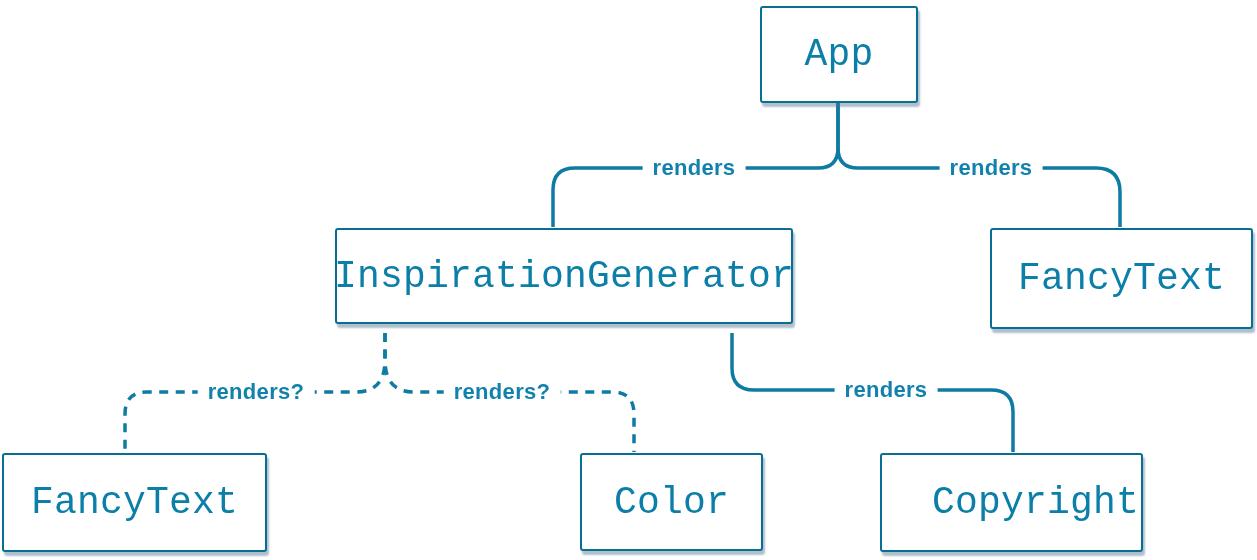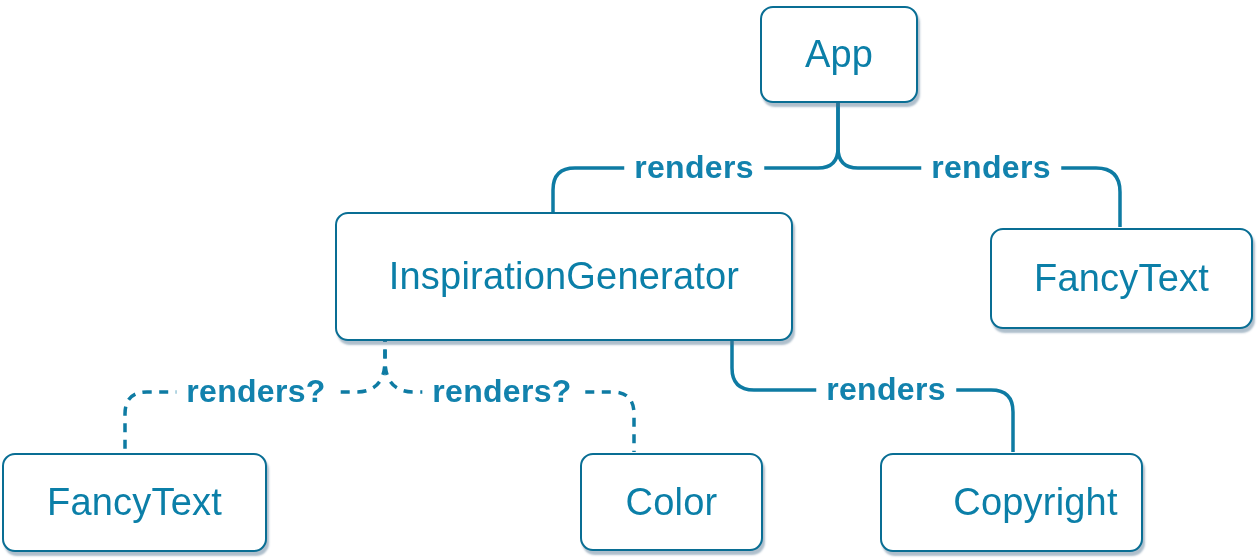--- a/index.html
+++ b/index.html
@@ -30,41 +30,42 @@
   }
   .edges-svg path.dashed {
     stroke-dasharray: 9 7.5;
   }
   .node {
     position: absolute;
     z-index: 3;
     box-sizing: border-box;
     background: var(--box-fill, #ffffff);
     border: 2.5px solid var(--border, #096e94);
-    border-radius: 13px;
+    border-radius: 3px;
     box-shadow: 2px 4px 2px var(--shadow, rgba(77,112,141,0.45));
     display: flex;
     align-items: center;
     justify-content: center;
+    font-family: Liberation Mono, monospace;
   }
   .node span {
     color: var(--box-text, #0b7fa8);
     font-size: 38px;
     font-weight: 500;
     letter-spacing: 0.2px;
     white-space: nowrap;
   }
   .edge-label {
     position: absolute;
     z-index: 2;
     transform: translate(-50%, -50%);
     background: var(--bg, #ffffff);
     padding: 1px 10px;
     color: var(--label-text, #1282ad);
-    font-size: 32px;
+    font-size: 22px;
     font-weight: 700;
     letter-spacing: 0.3px;
     white-space: nowrap;
     line-height: 1.1;
   }
 </style>
 </head>
 <body>
 
 <div class="diagram" id="diagram" style="--bg: #ffffff; --line: #0e7ba3; --border: #096e94; --box-fill: #ffffff; --box-text: #0b7fa8; --label-text: #1282ad; --shadow: rgba(77,112,141,0.45);">
@@ -79,21 +80,21 @@
       <div class="edge-label" style="left: 694px; top: 168px;">renders</div>
       <div class="edge-label" style="left: 991px; top: 168px;">renders</div>
       <div class="edge-label" style="left: 886px; top: 390px;">renders</div>
       <div class="edge-label" style="left: 256px; top: 392px;">renders?</div>
       <div class="edge-label" style="left: 502px; top: 392px;">renders?</div>
     </div>
   <div id="nodes-layer">
       <div class="node" style="left: 760px; top: 6px; width: 158px; height: 97px;">
         <span>App</span>
       </div>
-      <div class="node" style="left: 335px; top: 212px; width: 458px; height: 129px; text-align: right;">
+      <div class="node" style="left: 335px; top: 228px; width: 458px; height: 96px; text-align: right;">
         <span>InspirationGenerator</span>
       </div>
       <div class="node" style="left: 990px; top: 228px; width: 263px; height: 101px;">
         <span>FancyText</span>
       </div>
       <div class="node" style="left: 2px; top: 453px; width: 265px; height: 99px;">
         <span>FancyText</span>
       </div>
       <div class="node" style="left: 537px; top: 453px; width: 183px; height: 98px; margin-left: 43px;">
         <span>Color</span>

